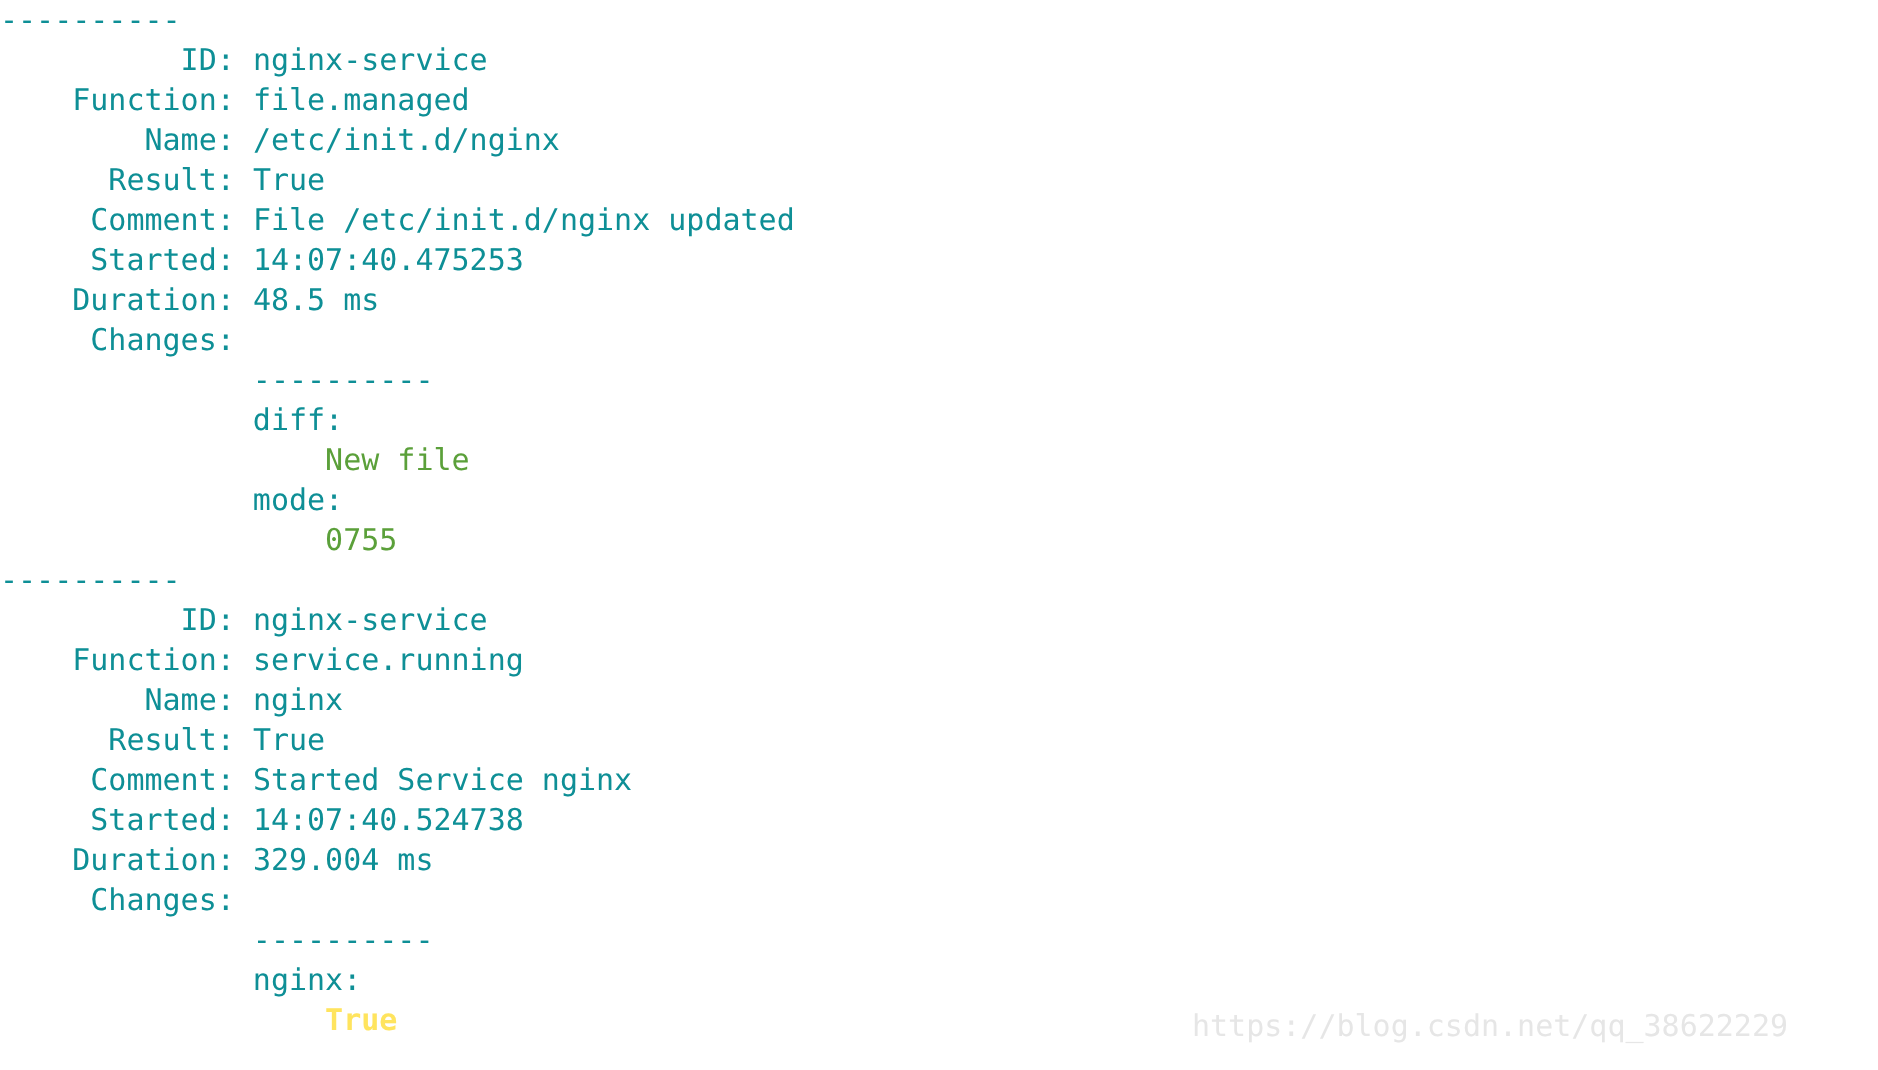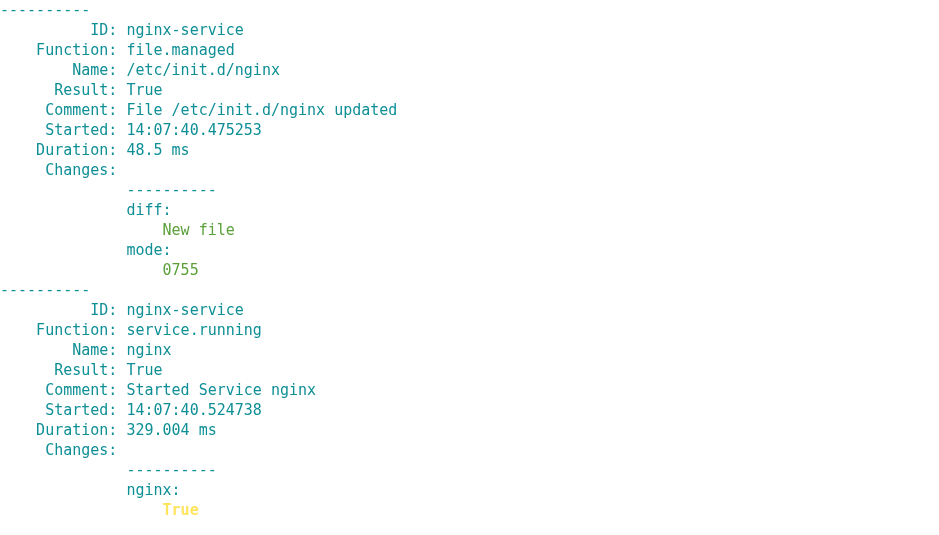--- a/index.html
+++ b/index.html
@@ -53,13 +53,14 @@
     color: #e6e6e6;
     white-space: pre;
     user-select: none;
   }
 </style>
 </head>
 <body>
 
 <div id="terminal">
   <div class="console" id="console-output"><div class="line"><span class="seg c-teal">----------</span></div><div class="line"><span class="seg c-teal">          ID:</span><span class="seg c-teal"> </span><span class="seg c-teal">nginx-service</span></div><div class="line"><span class="seg c-teal">    Function:</span><span class="seg c-teal"> </span><span class="seg c-teal">file.managed</span></div><div class="line"><span class="seg c-teal">        Name:</span><span class="seg c-teal"> </span><span class="seg c-teal">/etc/init.d/nginx</span></div><div class="line"><span class="seg c-teal">      Result:</span><span class="seg c-teal"> </span><span class="seg c-teal">True</span></div><div class="line"><span class="seg c-teal">     Comment:</span><span class="seg c-teal"> </span><span class="seg c-teal">File /etc/init.d/nginx updated</span></div><div class="line"><span class="seg c-teal">     Started:</span><span class="seg c-teal"> </span><span class="seg c-teal">14:07:40.475253</span></div><div class="line"><span class="seg c-teal">    Duration:</span><span class="seg c-teal"> </span><span class="seg c-teal">48.5 ms</span></div><div class="line"><span class="seg c-teal">     Changes:</span></div><div class="line"><span class="seg c-teal">              ----------</span></div><div class="line"><span class="seg c-teal">              diff:</span></div><div class="line"><span class="seg c-green">                  New file</span></div><div class="line"><span class="seg c-teal">              mode:</span></div><div class="line"><span class="seg c-green">                  0755</span></div><div class="line"><span class="seg c-teal">----------</span></div><div class="line"><span class="seg c-teal">          ID:</span><span class="seg c-teal"> </span><span class="seg c-teal">nginx-service</span></div><div class="line"><span class="seg c-teal">    Function:</span><span class="seg c-teal"> </span><span class="seg c-teal">service.running</span></div><div class="line"><span class="seg c-teal">        Name:</span><span class="seg c-teal"> </span><span class="seg c-teal">nginx</span></div><div class="line"><span class="seg c-teal">      Result:</span><span class="seg c-teal"> </span><span class="seg c-teal">True</span></div><div class="line"><span class="seg c-teal">     Comment:</span><span class="seg c-teal"> </span><span class="seg c-teal">Started Service nginx</span></div><div class="line"><span class="seg c-teal">     Started:</span><span class="seg c-teal"> </span><span class="seg c-teal">14:07:40.524738</span></div><div class="line"><span class="seg c-teal">    Duration:</span><span class="seg c-teal"> </span><span class="seg c-teal">329.004 ms</span></div><div class="line"><span class="seg c-teal">     Changes:</span></div><div class="line"><span class="seg c-teal">              ----------</span></div><div class="line"><span class="seg c-teal">              nginx:</span></div><div class="line"><span class="seg c-yellow">                  True</span></div></div>
+  <div class="watermark">https://blog.csdn.net/qq_38622229</div>
 </div>
 
 </body></html>

